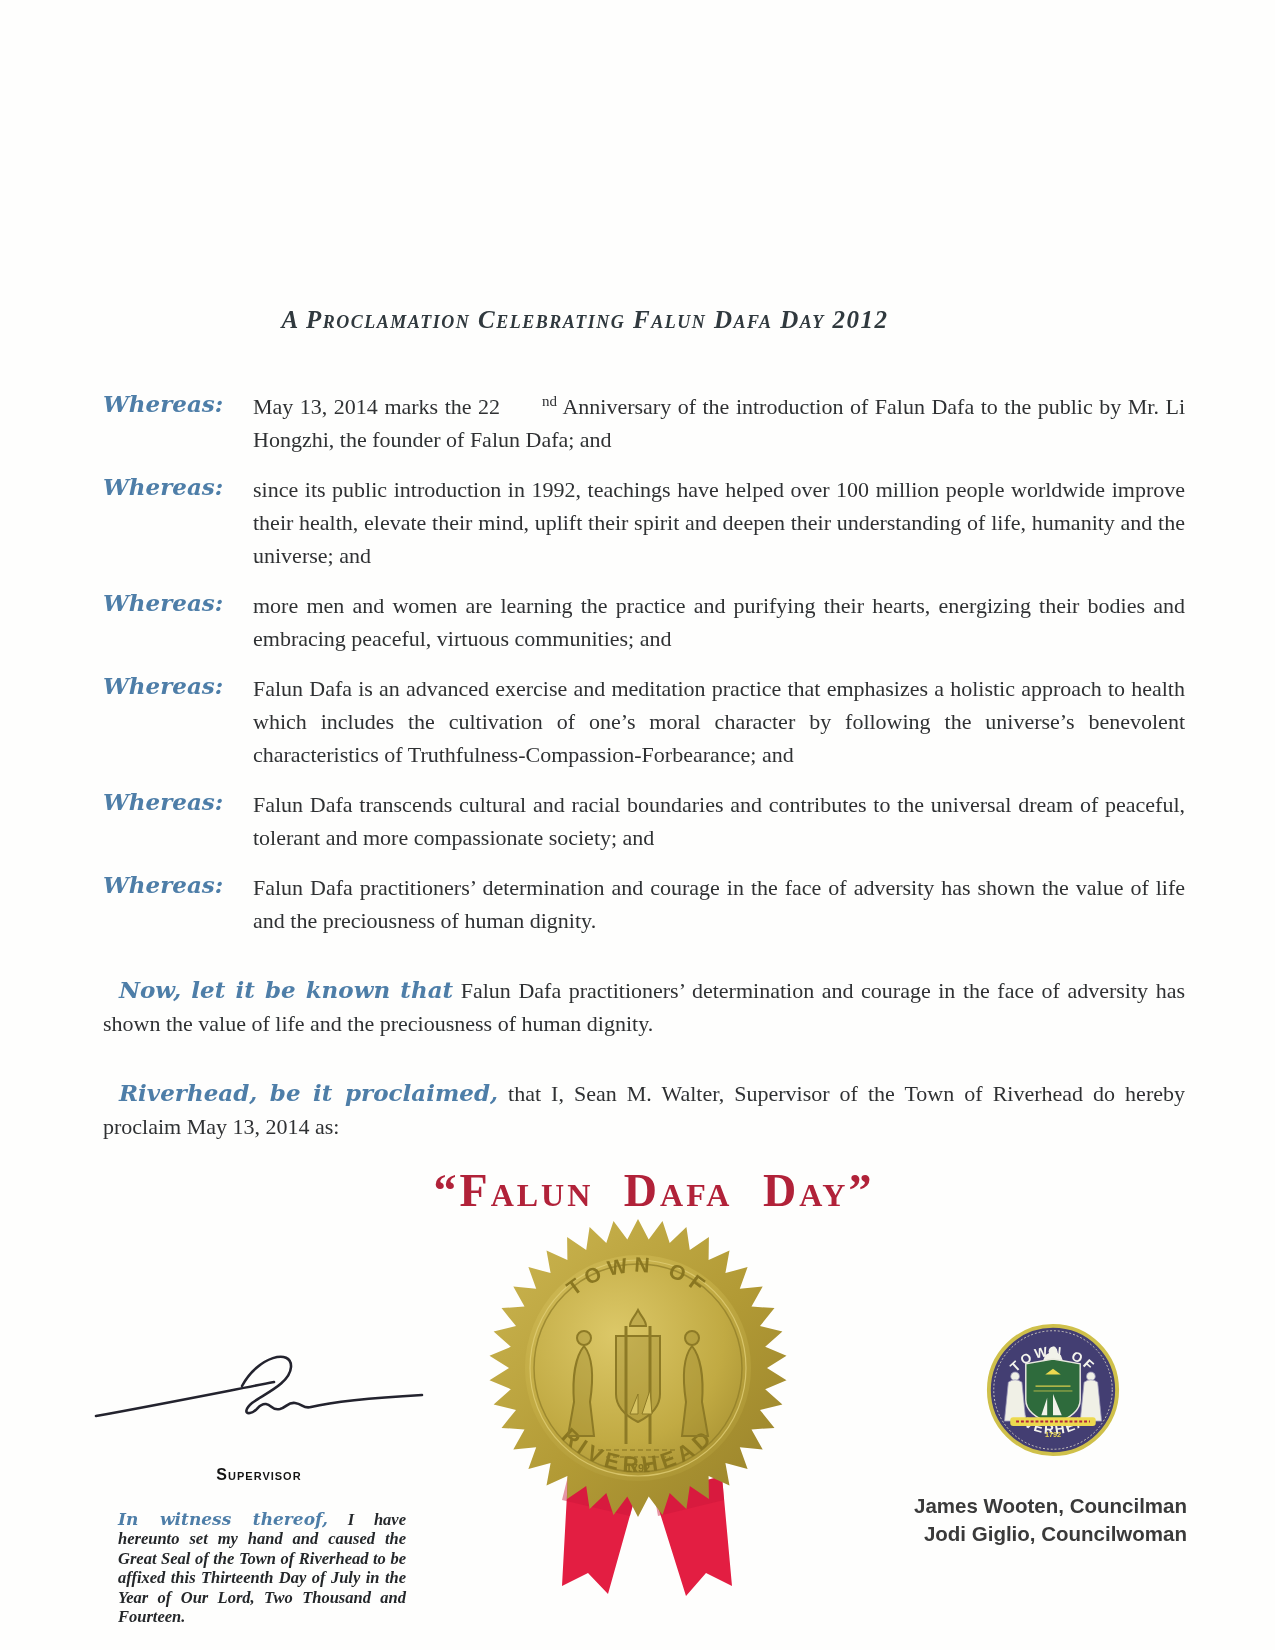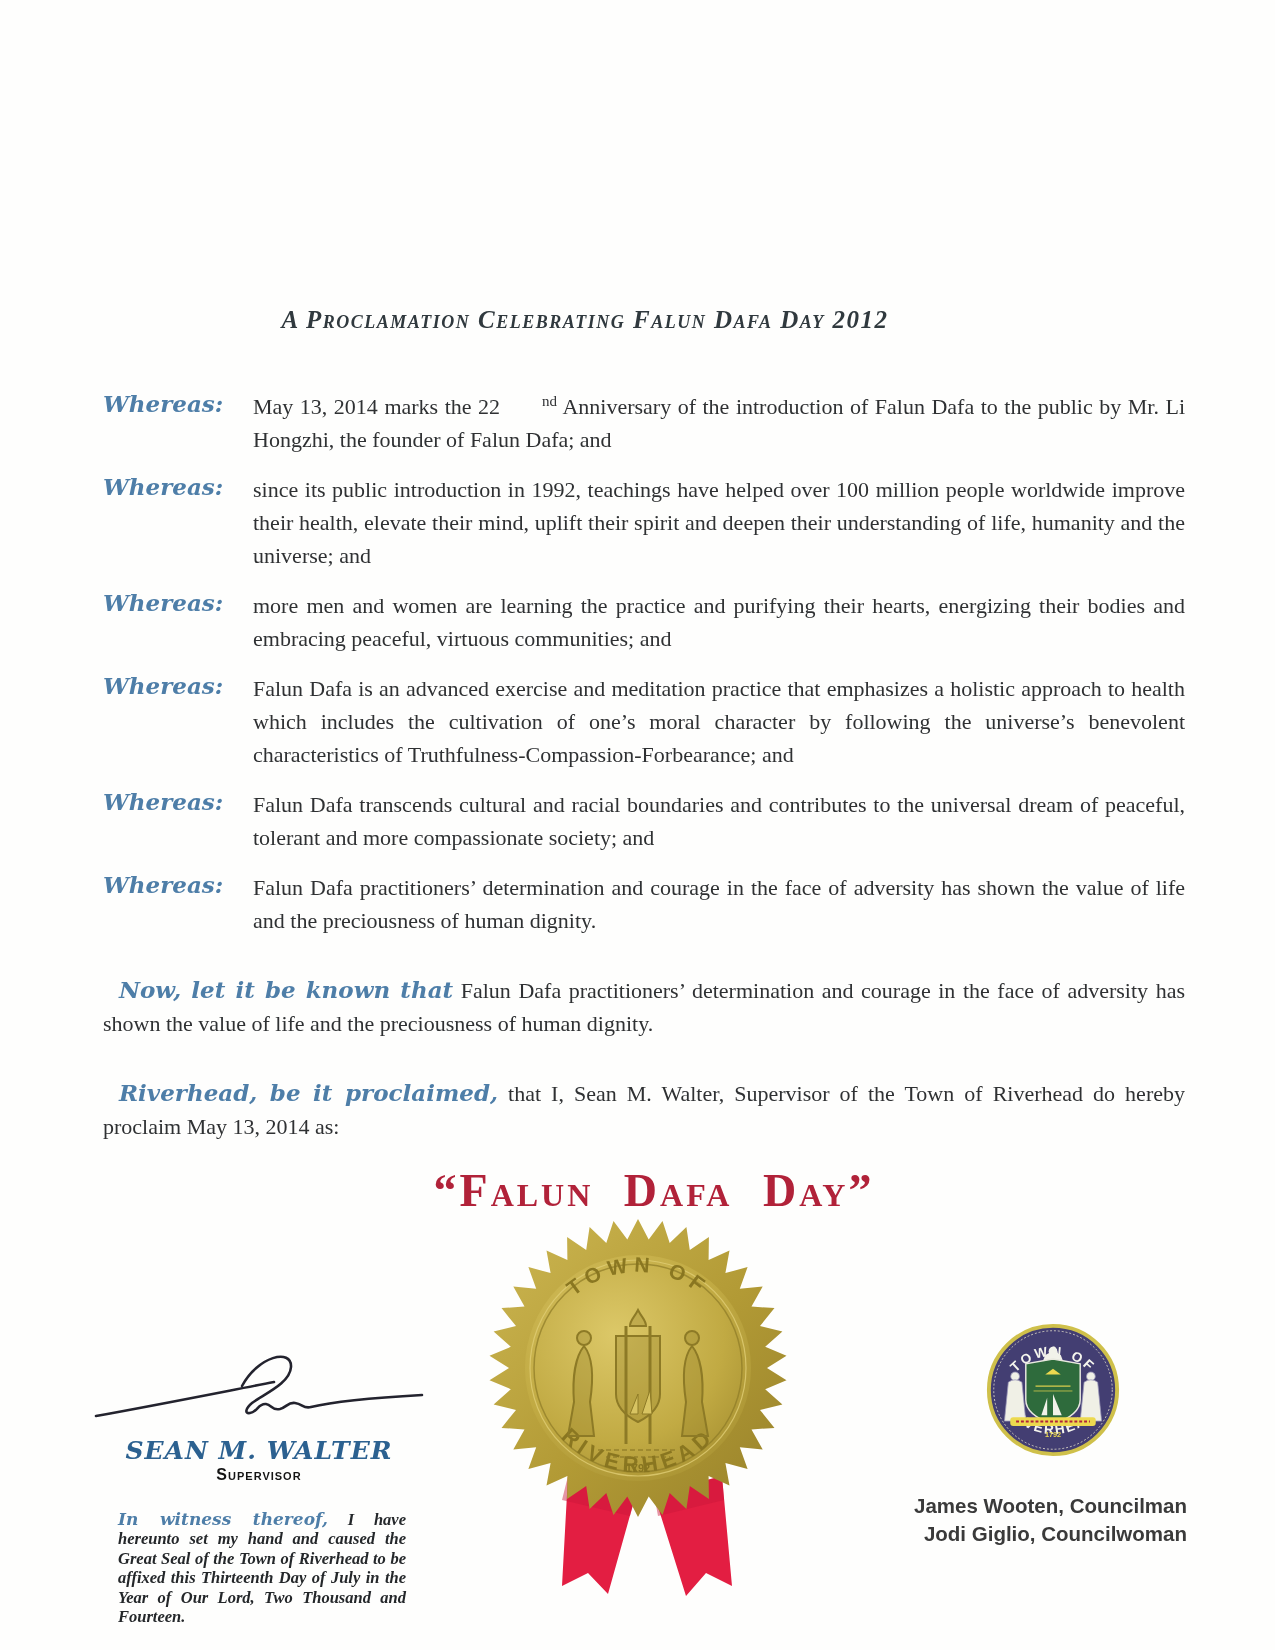--- a/index.html
+++ b/index.html
@@ -178,21 +178,20 @@
     </g>
     <text x="150" y="254" text-anchor="middle" font-family="Liberation Sans, sans-serif" font-size="11" font-weight="bold" fill="#87741f">1792</text>
   </svg>
 
   <svg class="sig-svg" width="335" height="85" viewBox="0 0 335 85">
     <g fill="none" stroke="#23232e" stroke-width="2.6" stroke-linecap="round">
       <path d="M4,76 C70,64 130,52 182,42"></path>
       <path d="M150,46 C166,16 200,8 199,27 C198,44 170,55 160,63 C154,68 152,74 158,73 C166,72 166,63 174,64 C180,65 180,71 188,69 C195,67 196,62 203,63 C211,64 211,69 219,67 C244,61 295,57 330,55"></path>
     </g>
   </svg>
-  <div class="sig-name">SEAN M. WALTER</div>
   <div class="sig-title">Supervisor</div>
 
   <p class="witness"><span class="lead">In witness thereof,</span><span> I have hereunto set my hand and caused the Great Seal of the Town of Riverhead to be affixed this Thirteenth Day of July in the Year of Our Lord, Two Thousand and Fourteen.</span></p>
 
   <svg class="logo-svg" width="136" height="136" viewBox="0 0 140 140">
     <circle cx="70" cy="70" r="66" fill="#433e72" stroke="#cfc04a" stroke-width="4"></circle>
     <circle cx="70" cy="70" r="61" fill="none" stroke="#f0ead0" stroke-width="1" stroke-dasharray="2 2" opacity="0.8"></circle>
     <path id="logoTop" d="M 20,76 A 51,51 0 0 1 120,76" fill="none"></path>
     <path id="logoBot" d="M 13,68 A 58,58 0 0 0 127,68" fill="none"></path>
     <text font-family="Liberation Sans, sans-serif" font-weight="bold" font-size="14" fill="#f5f5ee" letter-spacing="3">

